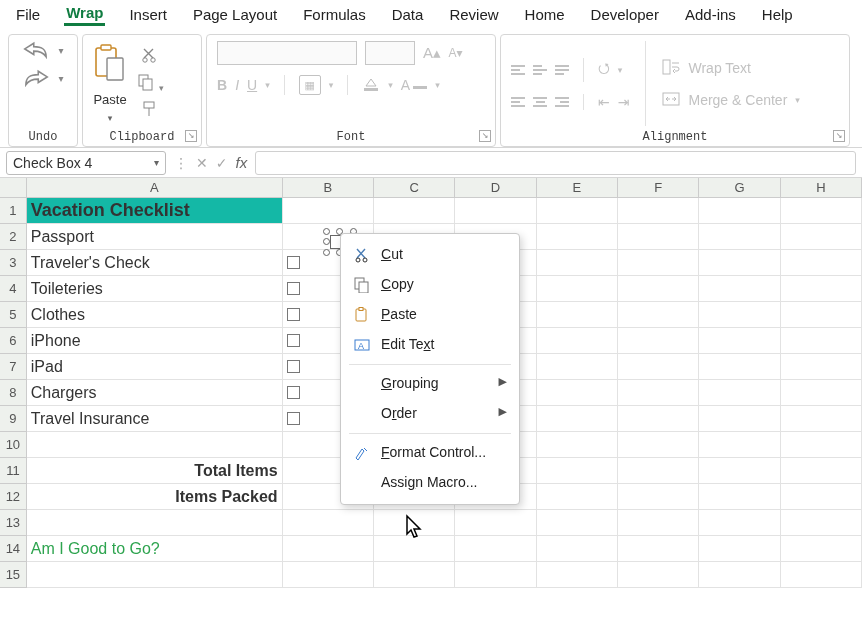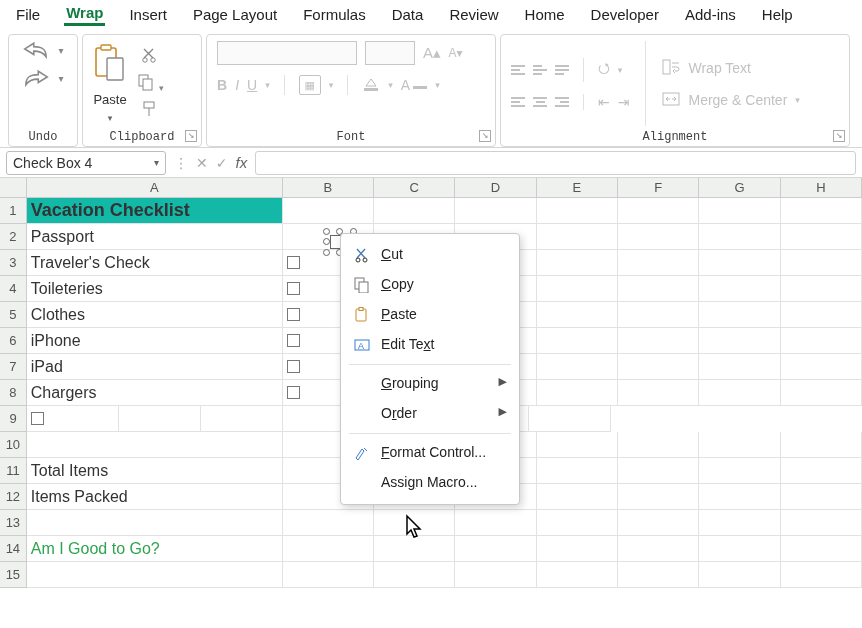--- a/index.html
+++ b/index.html
@@ -130,21 +130,21 @@
   }
   .cell {
     border-right: 1px solid #e2e2e2; border-bottom: 1px solid #e2e2e2;
     padding: 0 4px; font-size: 16px; line-height: 25px; overflow: hidden; white-space: nowrap;
     background: #fff;
   }
   .wA { width: 258px; }
   .wB { width: 92px; }
   .wX { width: 82px; }
   .r1 .cell.wA { background: #14b8a6; font-weight: 700; font-size: 18px; }
-  .bold { font-weight: 400; }
+  .bold { font-weight: 700; text-align: right; }
   .green { color: #2ea44f; font-weight: 400; }
   .checkbox-placeholder {
     width: 13px; height: 13px; border: 1px solid #777; display: inline-block;
     margin-top: 6px; background: #fff;
   }
   
   .sel-wrap {
     position: absolute;
     left: calc(27px + 258px + 38px);
     top: calc(20px + 26px + 4px);
@@ -492,20 +492,21 @@
     <div class="cell wB"><span class="checkbox-placeholder"></span></div>
     <div class="cell wX"></div>
       <div class="cell wX"></div>
       <div class="cell wX"></div>
       <div class="cell wX"></div>
       <div class="cell wX"></div>
       <div class="cell wX"></div>
   </div>
   <div class="gridrow">
     <div class="rowh">9</div>
+    <div class="cell wA">Travel Insurance</div>
     <div class="cell wB"><span class="checkbox-placeholder"></span></div>
     <div class="cell wX"></div>
       <div class="cell wX"></div>
       <div class="cell wX"></div>
       <div class="cell wX"></div>
       <div class="cell wX"></div>
       <div class="cell wX"></div>
   </div>
   <div class="gridrow">
     <div class="rowh">10</div>

